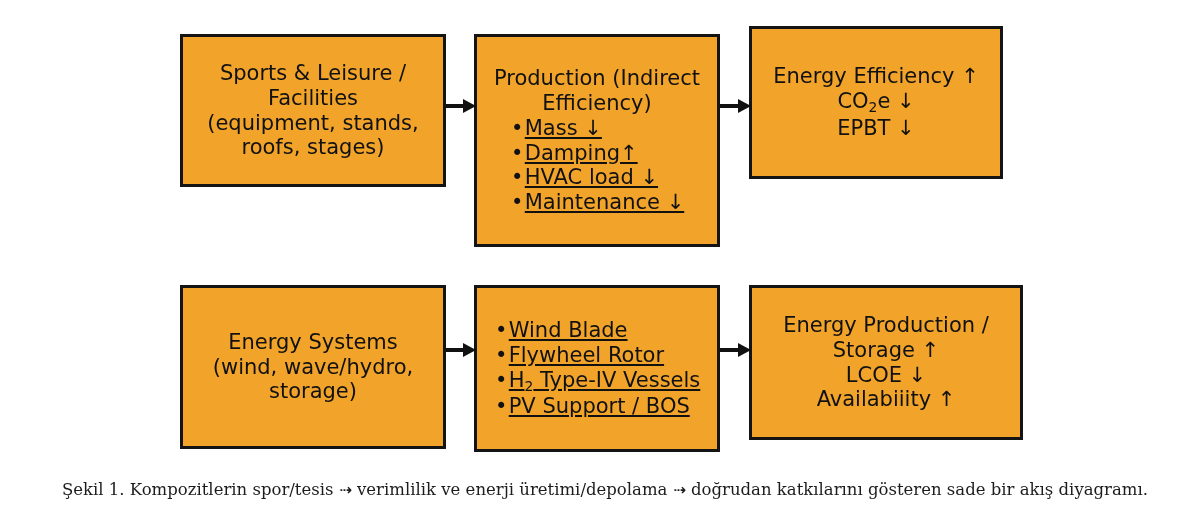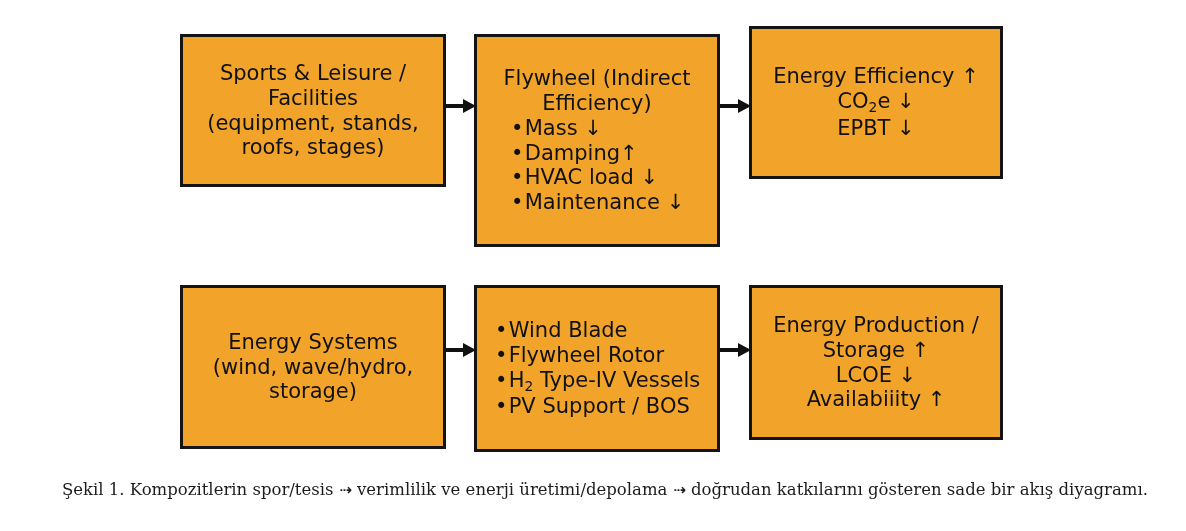--- a/index.html
+++ b/index.html
@@ -46,38 +46,39 @@
   .bullet-list {
     margin: 0;
     padding: 0;
     list-style: none;
     text-align: left;
   }
   .bullet-list li {
     font-size: 21px;
     white-space: nowrap;
     padding-left: 0;
+    text-decoration: underline;
   }
   .bullet-list li .bullet-dot {
     display: inline-block;
     width: 15px;
     text-align: center;
   }
 
   .sub { font-size: 0.66em; vertical-align: -0.30em; }
 
   
   #box-sports    { left: 180px; top: 34px;  width: 266px; height: 153px; }
   #box-mechanism { left: 474px; top: 34px;  width: 246px; height: 213px; }
   #box-outcome1  { left: 749px; top: 26px;  width: 254px; height: 153px; }
 
   
   #box-energy    { left: 180px; top: 285px; width: 266px; height: 164px; }
   #box-compo     { left: 474px; top: 285px; width: 246px; height: 167px; }
-  #box-outcome2  { left: 749px; top: 285px; width: 254px; height: 155px; }
+  #box-outcome2  { left: 749px; top: 285px; width: 274px; height: 155px; }
 
   
   .arrow {
     position: absolute;
     height: 14px;
   }
   .arrow .shaft {
     position: absolute;
     left: 0;
     top: 5px;
@@ -134,21 +135,21 @@
 <div id="figure-canvas">
 
   <div class="node-box" id="box-sports">
     <div class="node-title">Sports &amp; Leisure /</div>
     <div class="node-title">Facilities</div>
     <div class="node-title">(equipment, stands,</div>
     <div class="node-title">roofs, stages)</div>
   </div>
 
   <div class="node-box" id="box-mechanism">
-    <div class="node-title">Flywheel (Indirect</div>
+    <div class="node-title">Production (Indirect</div>
     <div class="node-title">Efficiency)</div>
     <ul class="bullet-list">
       <li><span class="bullet-dot">•</span><span>Mass ↓</span></li>
       <li><span class="bullet-dot">•</span><span>Damping↑</span></li>
       <li><span class="bullet-dot">•</span><span>HVAC load ↓</span></li>
       <li><span class="bullet-dot">•</span><span>Maintenance ↓</span></li>
     </ul>
   </div>
 
   <div class="node-box" id="box-outcome1">

